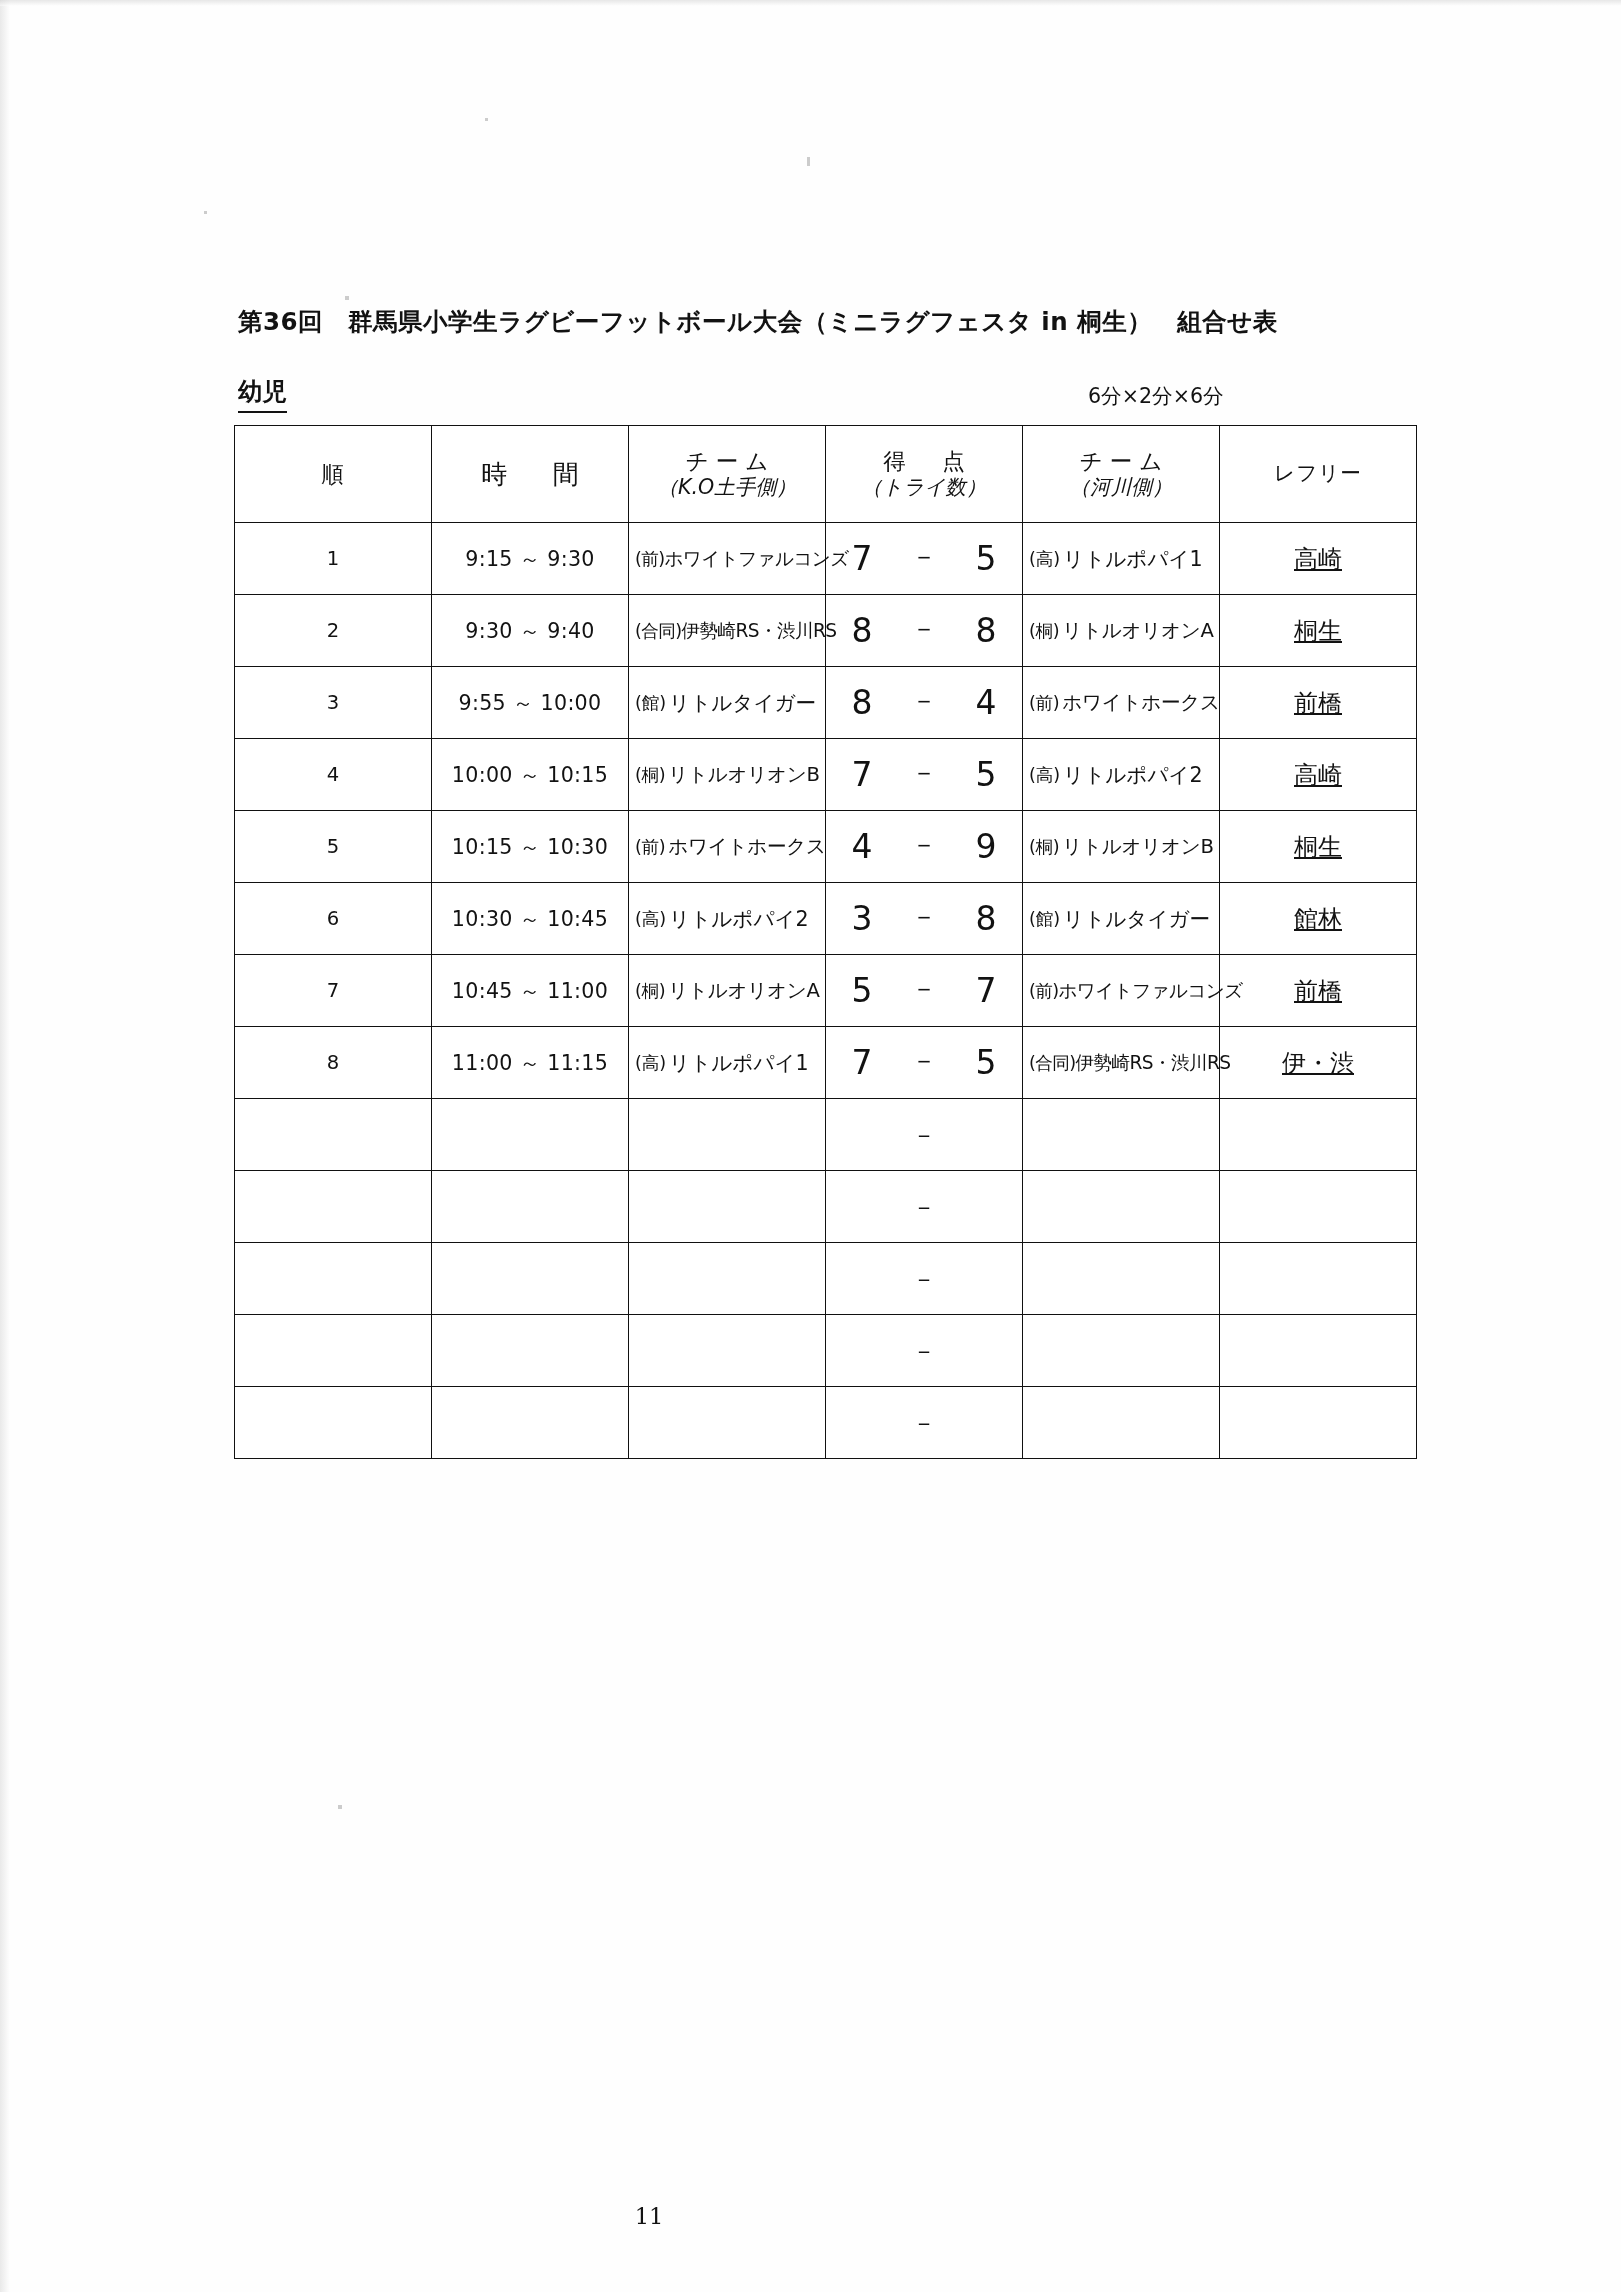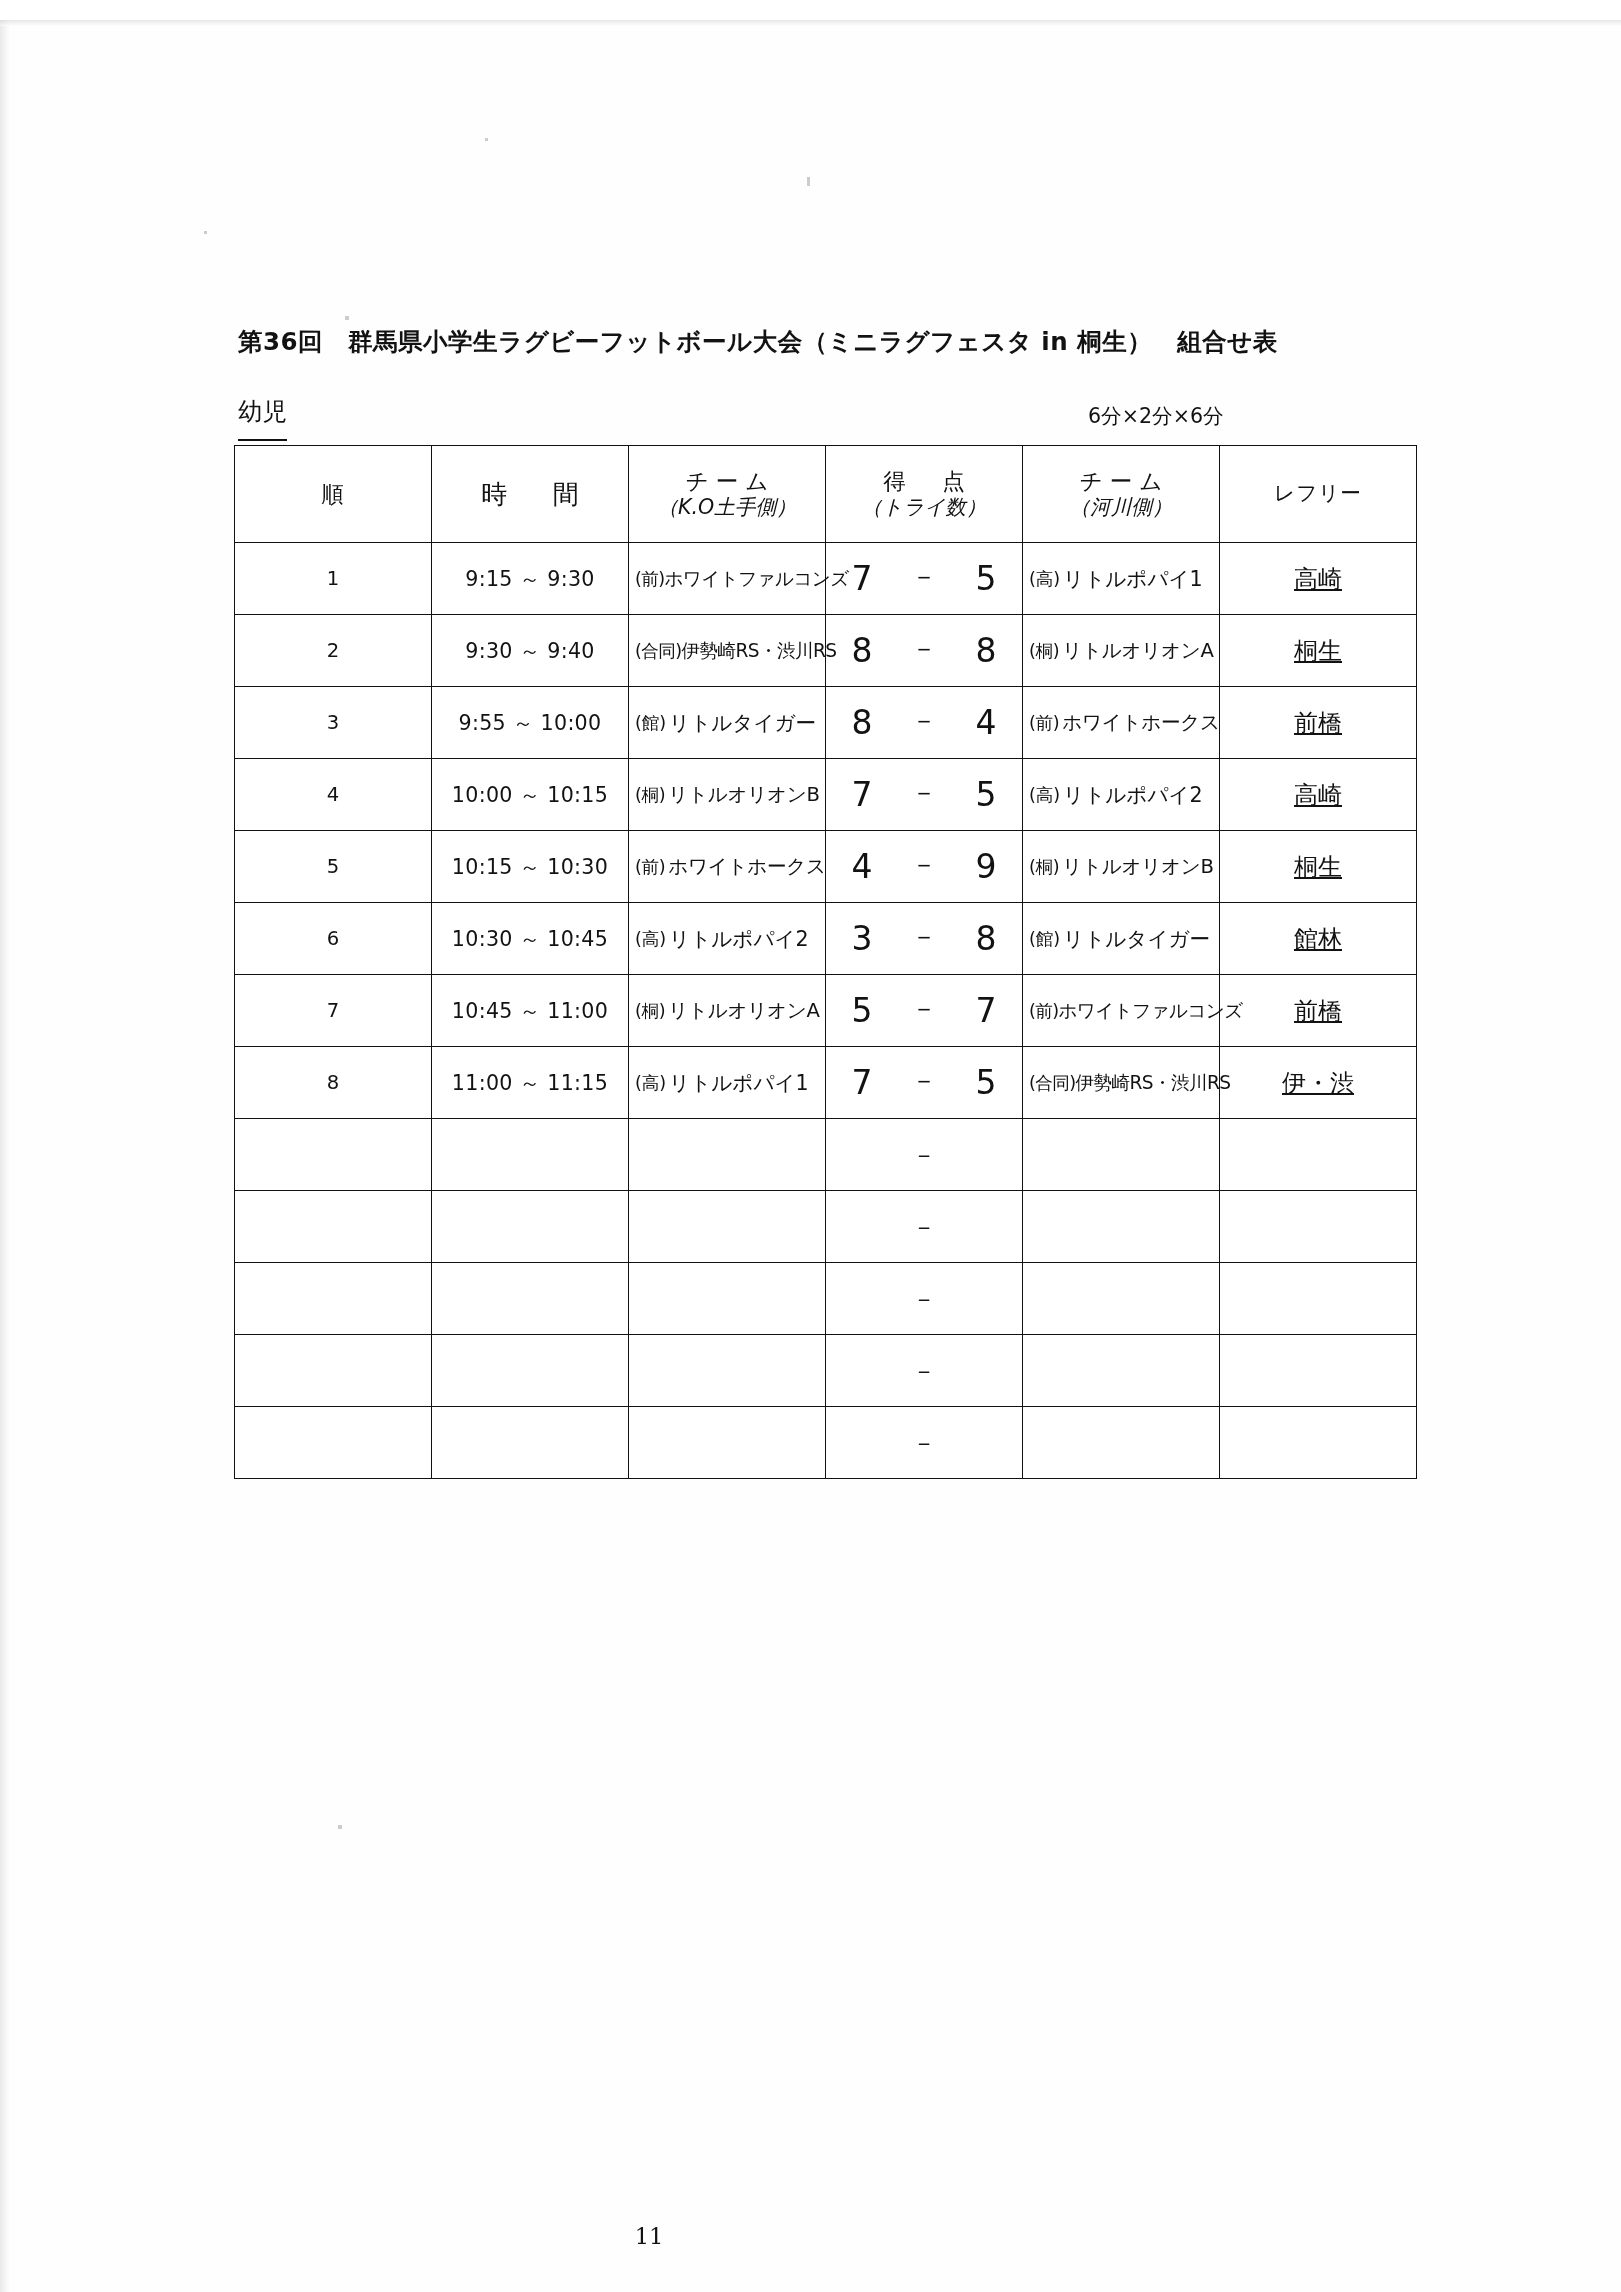--- a/index.html
+++ b/index.html
@@ -14,21 +14,20 @@
     font-family: "DejaVu Sans", "Liberation Sans", sans-serif;
     color: #121212;
     overflow: hidden;
   }
 
   
   .page {
     position: absolute;
     inset: 0;
     background: #fefefe;
-    margin-top: 20px;
   }
   .scan-edge-left {
     position: absolute;
     left: 0; top: 0;
     width: 9.8px; height: 2293px;
     background: linear-gradient(to right, #d8d8d8, #ffffff);
     opacity: .55;
   }
   .scan-edge-top {
     position: absolute;
@@ -52,23 +51,23 @@
     letter-spacing: 0.5px;
     white-space: nowrap;
     font-family: "DejaVu Sans", "Liberation Sans", sans-serif;
   }
 
   .category-label {
     position: absolute;
     left: 238px;
     top: 379px;
     font-size: 24.5px;
-    font-weight: normal;
+    font-weight: bold;
     border-bottom: 2.5px solid #121212;
-    padding-bottom: 14px;
+    padding-bottom: 6px;
     line-height: 1.05;
   }
 
   .duration-note {
     position: absolute;
     left: 1088px;
     top: 382px;
     font-size: 20.6px;
     letter-spacing: 0px;
     white-space: nowrap;

